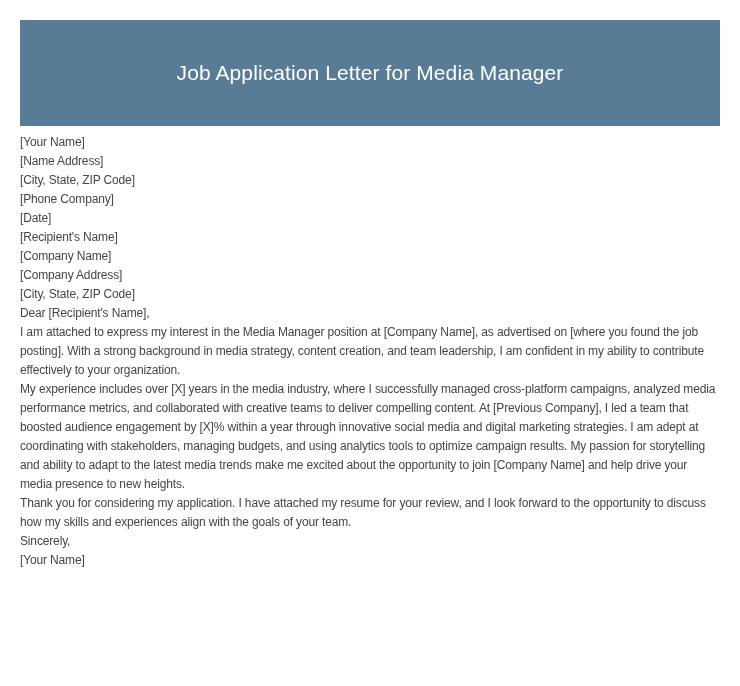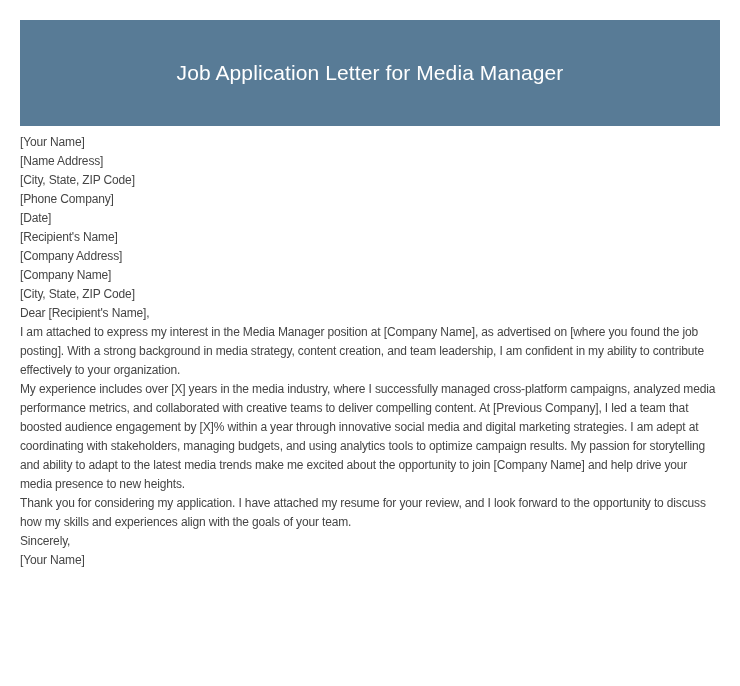--- a/index.html
+++ b/index.html
@@ -59,22 +59,22 @@
 <div class="letter">
   <div>
     <span class="line">[Your Name]</span>
     <span class="line">[Name Address]</span>
     <span class="line">[City, State, ZIP Code]</span>
     <span class="line">[Phone Company]</span>
   </div>
   <span class="line">[Date]</span>
   <div>
     <span class="line">[Recipient's Name]</span>
+    <span class="line">[Company Name]</span>
     <span class="line">[Company Address]</span>
-    <span class="line">[Company Name]</span>
     <span class="line">[City, State, ZIP Code]</span>
   </div>
   <span class="line">Dear [Recipient's Name],</span>
   <p class="para">I am attached to express my interest in the Media Manager position at [Company Name], as advertised on [where you found the job posting]. With a strong background in media strategy, content creation, and team leadership, I am confident in my ability to contribute effectively to your organization.</p>
   <p class="para">My experience includes over [X] years in the media industry, where I successfully managed cross-platform campaigns, analyzed media performance metrics, and collaborated with creative teams to deliver compelling content. At [Previous Company], I led a team that boosted audience engagement by [X]% within a year through innovative social media and digital marketing strategies. I am adept at coordinating with stakeholders, managing budgets, and using analytics tools to optimize campaign results. My passion for storytelling and ability to adapt to the latest media trends make me excited about the opportunity to join [Company Name] and help drive your media presence to new heights.</p>
   <p class="para">Thank you for considering my application. I have attached my resume for your review, and I look forward to the opportunity to discuss how my skills and experiences align with the goals of your team.</p>
   <span class="line">Sincerely,</span>
   <span class="line">[Your Name]</span>
 </div>
 

